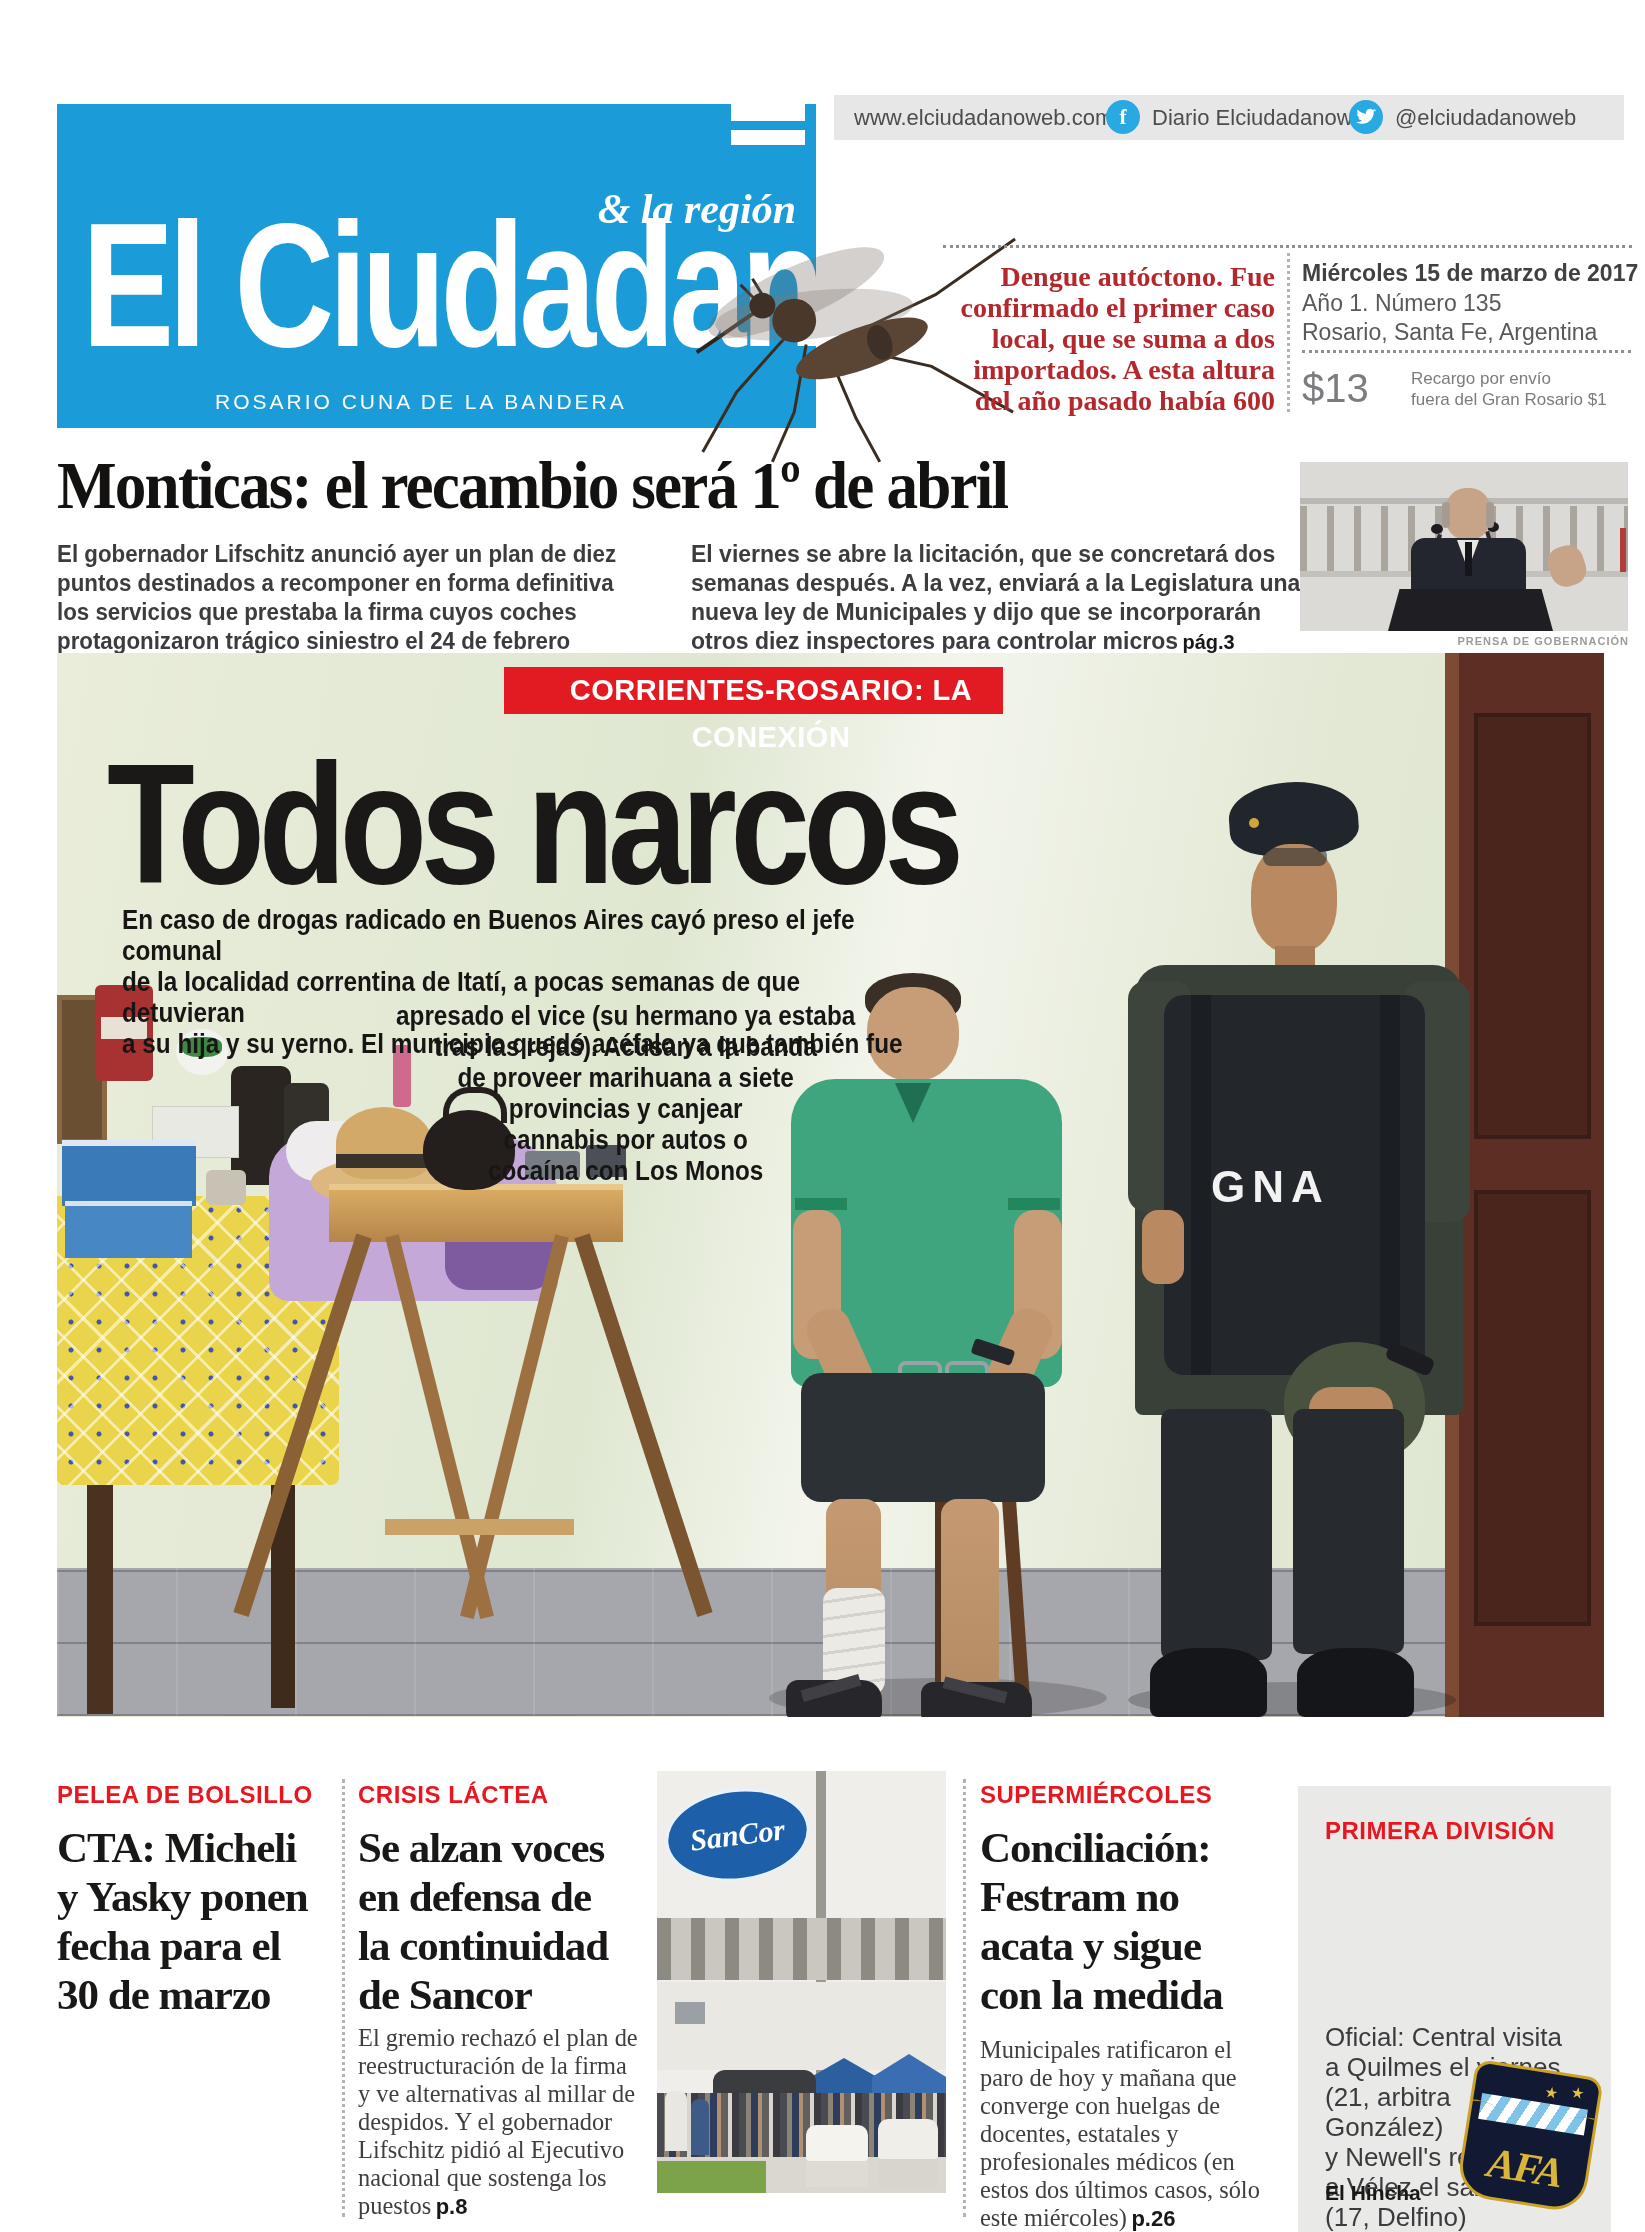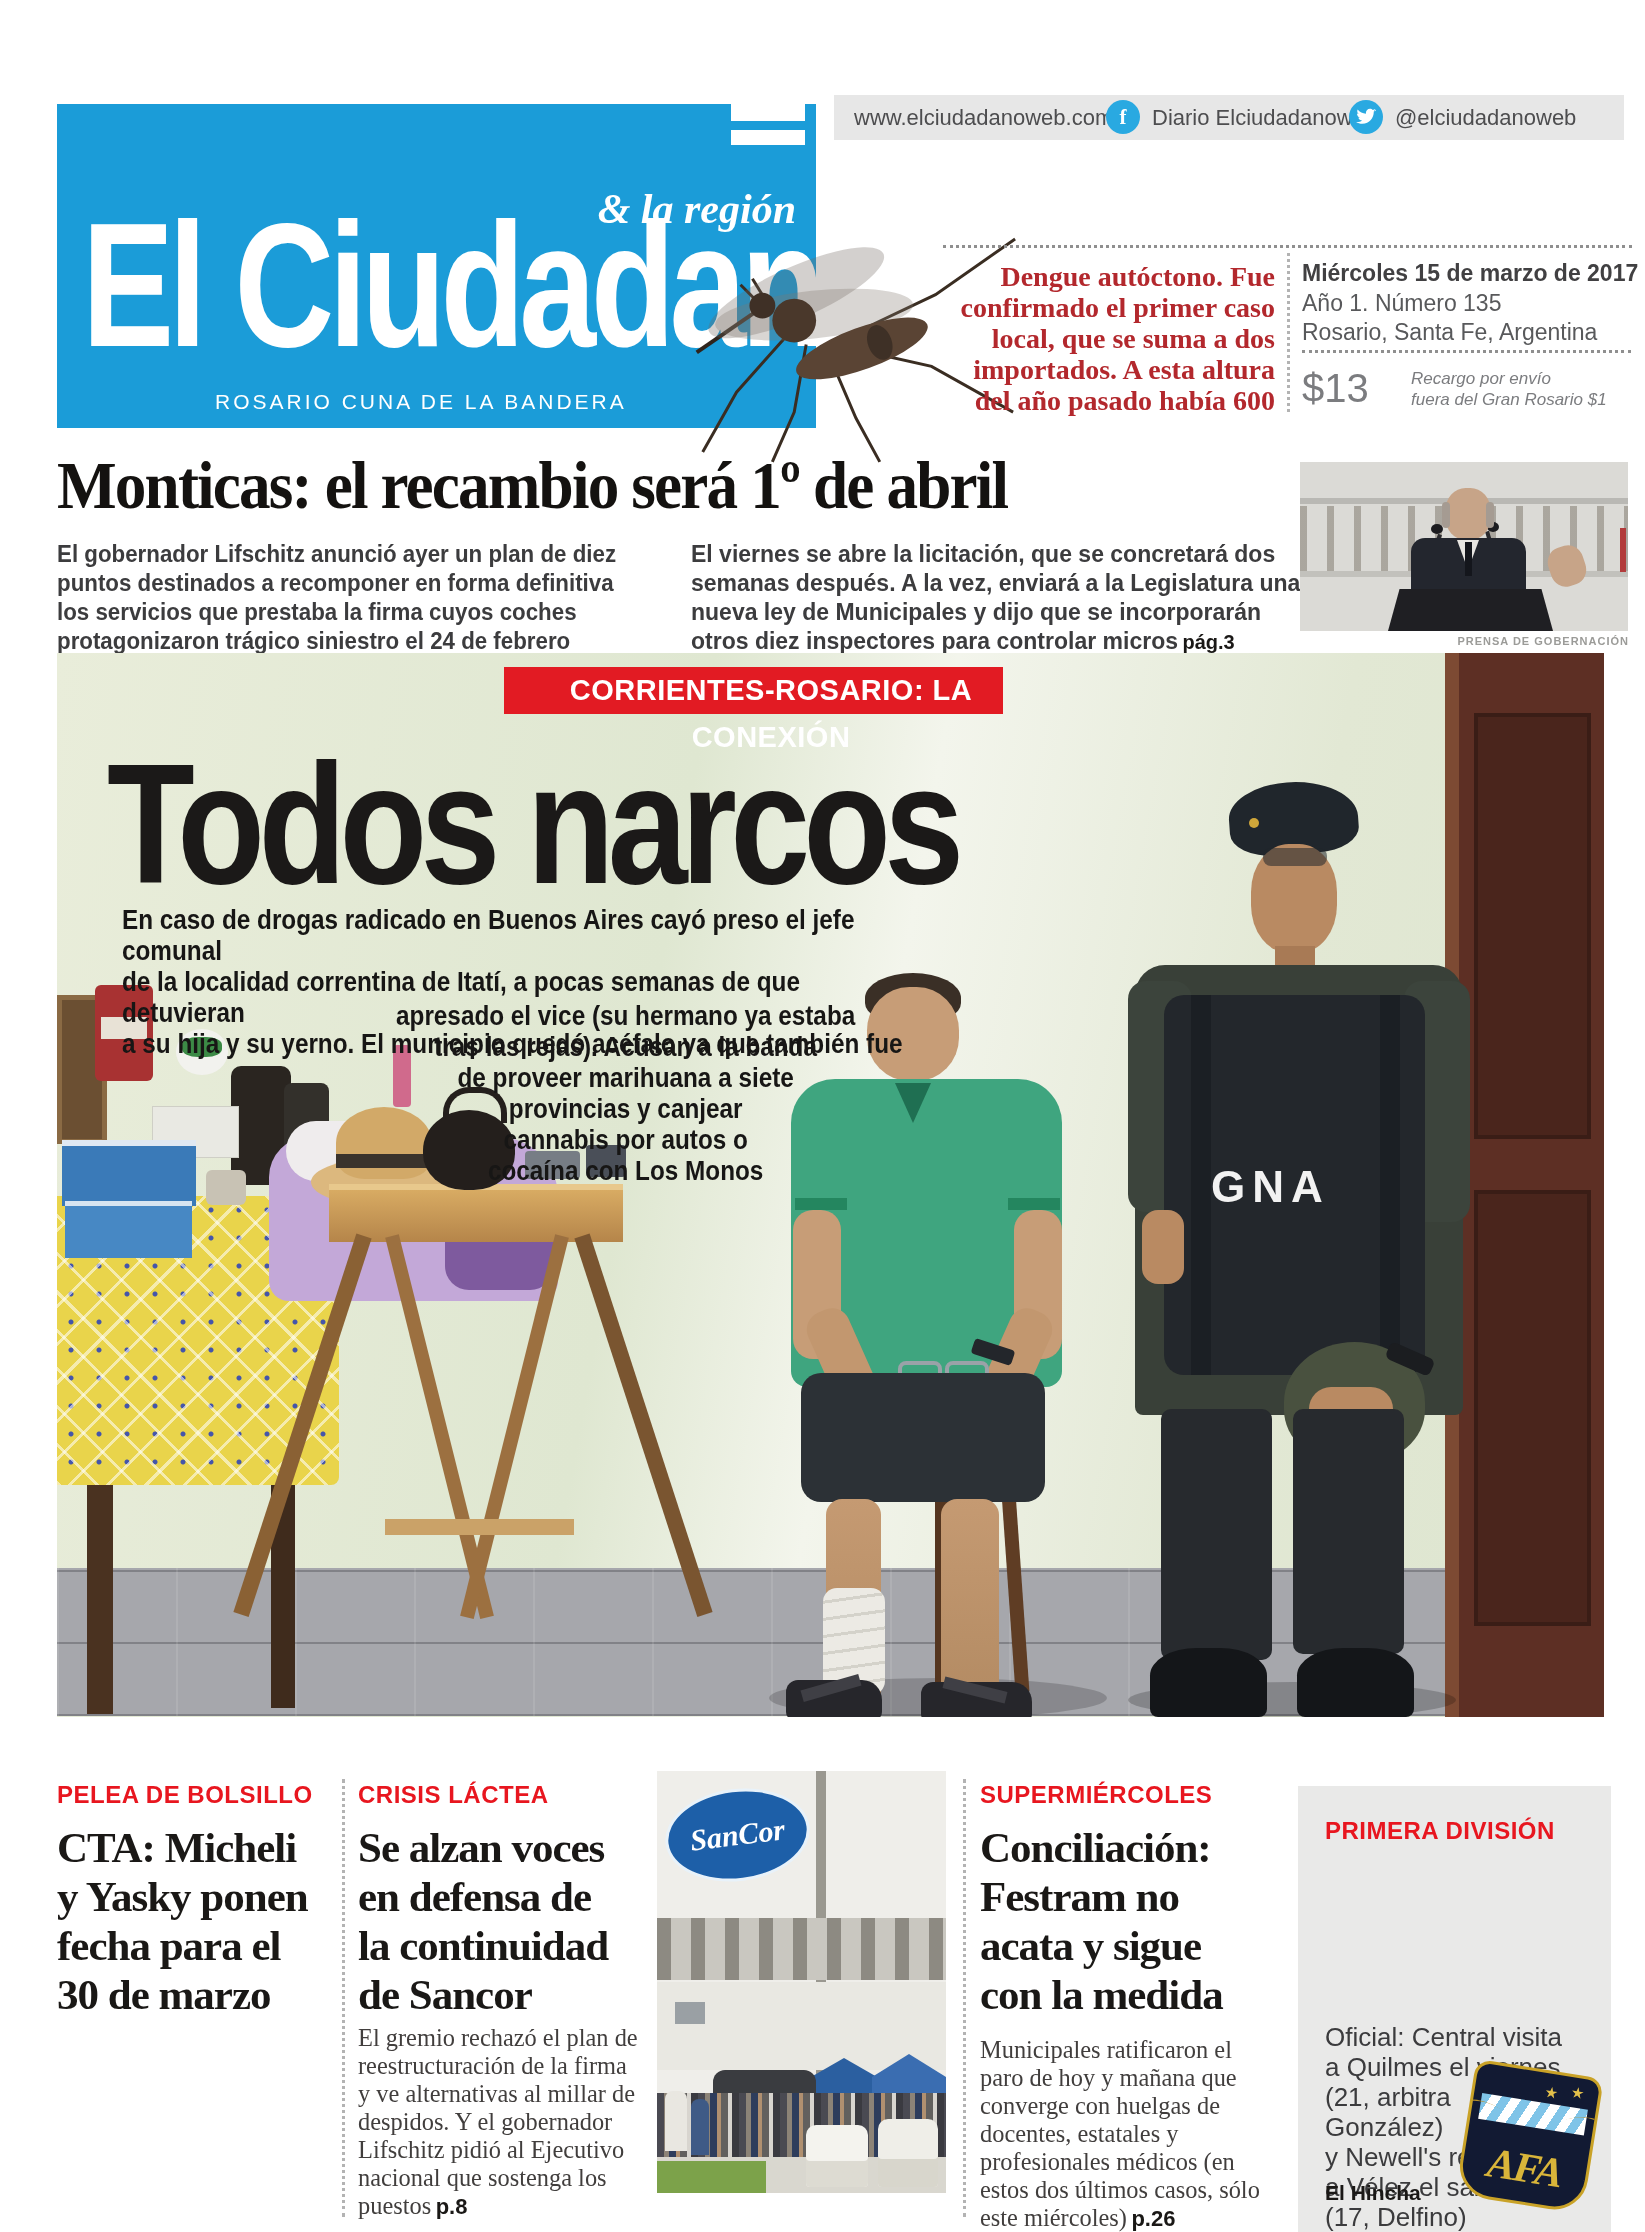--- a/index.html
+++ b/index.html
@@ -22,21 +22,21 @@
   .mast-sub{color:#fff;font-size:21px;letter-spacing:3px;}
   .mast-bar{background:#fff;}
   
   .dot-h{border-top:3px dotted #8f8f8f;height:0;}
   .dot-v{border-left:3px dotted #b3b3b3;width:0;}
   .dengue{color:#b3282d;font-family:"Liberation Serif",serif;font-weight:bold;
           font-size:28px;line-height:31px;text-align:right;}
   .date-strong{font-size:23px;font-weight:bold;color:#414042;line-height:29px;}
   .date-reg{font-size:23px;color:#58595b;line-height:29px;}
   .price{font-size:40px;color:#7b7c7f;line-height:56px;}
-  .price-note{font-size:17px;line-height:21px;color:#7b7c7f;font-style:italic;}
+  .price-note{font-size:17px;line-height:21px;color:#7b7c7f;}
   
   .mont-head{font-family:"Liberation Serif",serif;font-weight:bold;color:#141210;
              font-size:68px;line-height:70px;letter-spacing:-2px;transform:scaleX(0.93);
              transform-origin:left top;white-space:nowrap;}
   .mont-col{font-size:23px;line-height:29px;font-weight:bold;color:#3c3c3e;
             transform:scaleX(0.97);transform-origin:left top;}
   .photo-credit{font-size:11px;font-weight:bold;color:#9b9b98;letter-spacing:1px;text-align:right;}
   
   .mainphoto{overflow:hidden;background:linear-gradient(100deg,#e9edda 0%,#dfe7d1 38%,#f3f5ec 52%,#e2e8d4 75%,#dde5cf 100%);}
   .floor{background:#a6a7ac;

